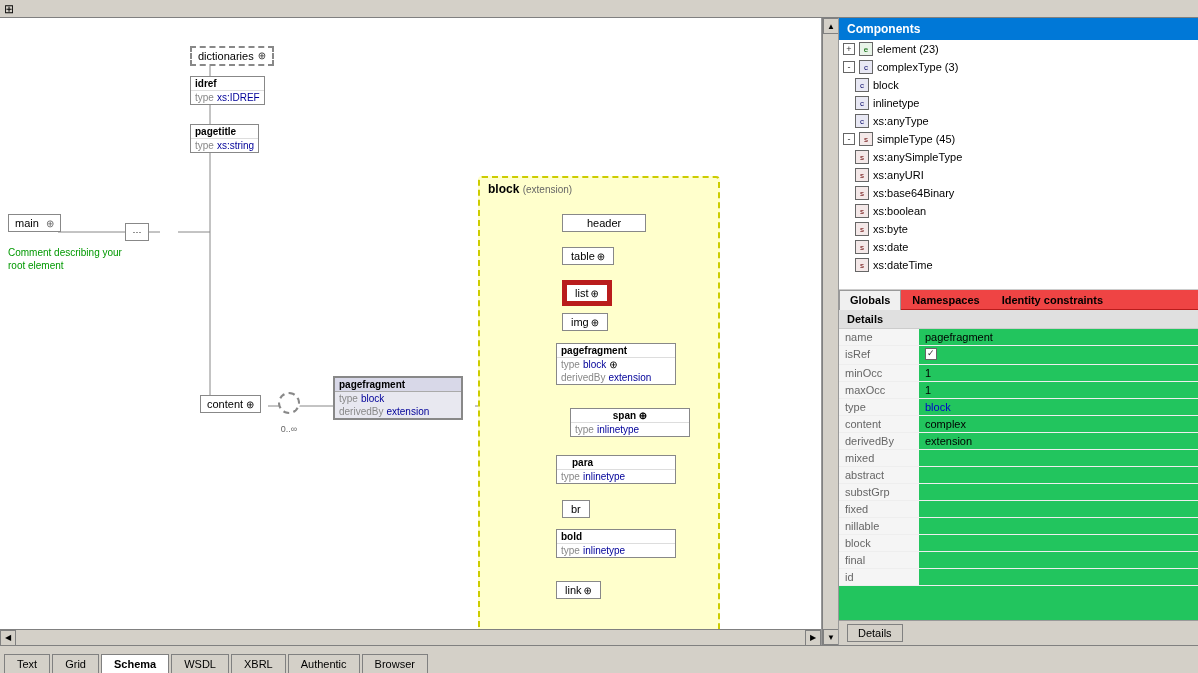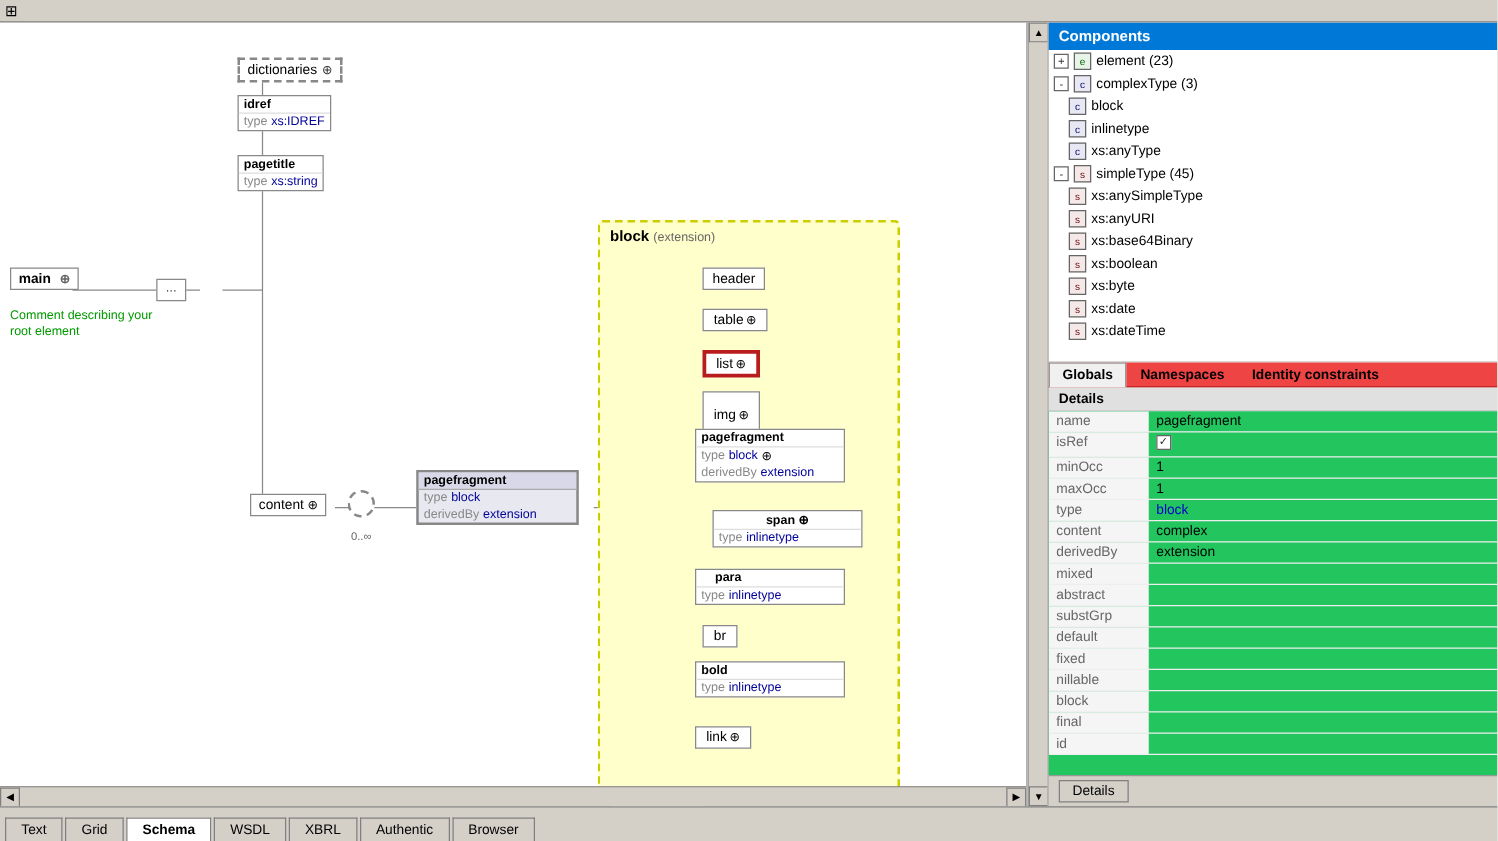--- a/index.html
+++ b/index.html
@@ -98,21 +98,21 @@
 
             <line x1="268" y1="388" x2="338" y2="388" stroke="#888" stroke-width="1"></line>
 
             <line x1="475" y1="388" x2="505" y2="388" stroke="#888" stroke-width="1"></line>
 
             <line x1="555" y1="388" x2="568" y2="388" stroke="#888" stroke-width="1"></line>
 
           </svg>
 
           <div style="position:absolute; left:8px; top:196px; display:flex; align-items:center; gap:4px;">
-            <div style="border:1px solid #888; background:white; padding:2px 6px; font-size:11px; min-width:40px;font-weight:bold;">
+            <div style="border:1px solid #888; background:white; padding:2px 6px; font-size:11px; min-width:40px;">
               <span>main</span>
               <span style="margin-left:4px; font-size:10px; color:#666;">⊕</span>
             </div>
           </div>
           <div style="position:absolute; left:8px; top:228px; font-size:10px; color:#009900; max-width:120px; line-height:1.3;">Comment describing your root element</div>
 
           <div style="position:absolute; left:125px; top:205px; width:24px; height:18px; border:1px solid #888; background:white; display:flex; align-items:center; justify-content:center; font-size:9px;">···</div>
 
           <div style="position:absolute; left:190px; top:28px; border:2px dashed #888; background:white; padding:2px 6px; font-size:11px; display:flex; gap:2px;">
             <span>dictionaries</span>
@@ -158,35 +158,35 @@
               <span style="color:#000099;">extension</span>
             </div>
           </div>
 
           <div style="position:absolute; left:508px; top:374px; width:22px; height:22px; border:2px dashed #888; border-radius:50%; background:white; display:flex; align-items:center; justify-content:center; font-size:8px;"></div>
           <div style="position:absolute; left:508px; top:406px; font-size:9px; color:#666; text-align:center; width:22px;">0..∞</div>
 
           <div class="block-container" style="left:478px; top:158px; width:242px; height:462px;">
             <div class="block-title">block <span style="font-weight:normal; font-size:10px; color:#666;">(extension)</span></div>
 
-            <div style="position:absolute; left:82px; top:36px; border:1px solid #888; background:white; padding:2px 7px; font-size:11px; display:flex; align-items:center; gap:2px;">
+            <div style="position:absolute; left:82px; top:36px; border:1px solid #888; background:white; padding:2px 24px; font-size:11px; display:flex; align-items:center; gap:2px;">
               <span>header</span>
             </div>
 
             <div style="position:absolute; left:82px; top:69px; border:1px solid #888; background:white; padding:2px 8px; font-size:11px; display:flex; align-items:center; gap:2px;">
               <span>table</span>
               <span style="font-size:10px;">⊕</span>
             </div>
 
-            <div style="position:absolute; left:82px; top:102px; border:3px solid #b91c1c; background:white; padding:2px 8px; font-size:11px; display:flex; align-items:center; gap:2px;">
+            <div style="position:absolute; left:82px; top:102px; border:5px solid #b91c1c; background:white; padding:2px 8px; font-size:11px; display:flex; align-items:center; gap:2px;">
               <span>list</span>
               <span style="font-size:10px;">⊕</span>
             </div>
 
-            <div style="position:absolute; left:82px; top:135px; border:1px solid #888; background:white; padding:12px 8px; font-size:11px; display:flex; align-items:center; gap:2px;">
+            <div style="position:absolute; left:82px; top:135px; border:1px solid #888; background:white; padding:2px 8px; font-size:11px; display:flex; align-items:center; gap:2px;">
               <span>img</span>
               <span style="font-size:10px;">⊕</span>
             </div>
 
             <div style="position:absolute; left:76px; top:165px; border:1px solid #888; background:white; font-size:10px; min-width:120px;">
               <div style="padding:1px 4px; font-weight:bold; border-bottom:1px solid #ddd;">pagefragment</div>
               <div style="padding:1px 4px; display:flex; gap:3px;">
                 <span style="color:#888;">type</span>
                 <span style="color:#000099;">block</span>
                 <span style="font-size:10px; float:right;">⊕</span>
@@ -360,24 +360,20 @@
             </tr>
             <tr>
               <td>abstract</td>
               <td></td>
             </tr>
             <tr>
               <td>substGrp</td>
               <td></td>
             </tr>
             <tr>
-              <td>default</td>
-              <td></td>
-            </tr>
-            <tr>
               <td>fixed</td>
               <td></td>
             </tr>
             <tr>
               <td>nillable</td>
               <td></td>
             </tr>
             <tr>
               <td>block</td>
               <td></td>

